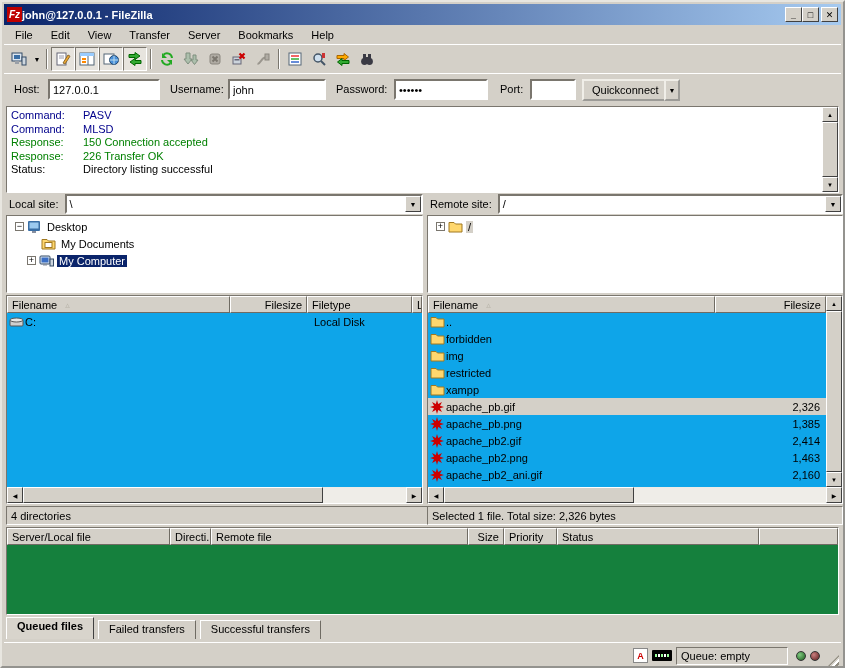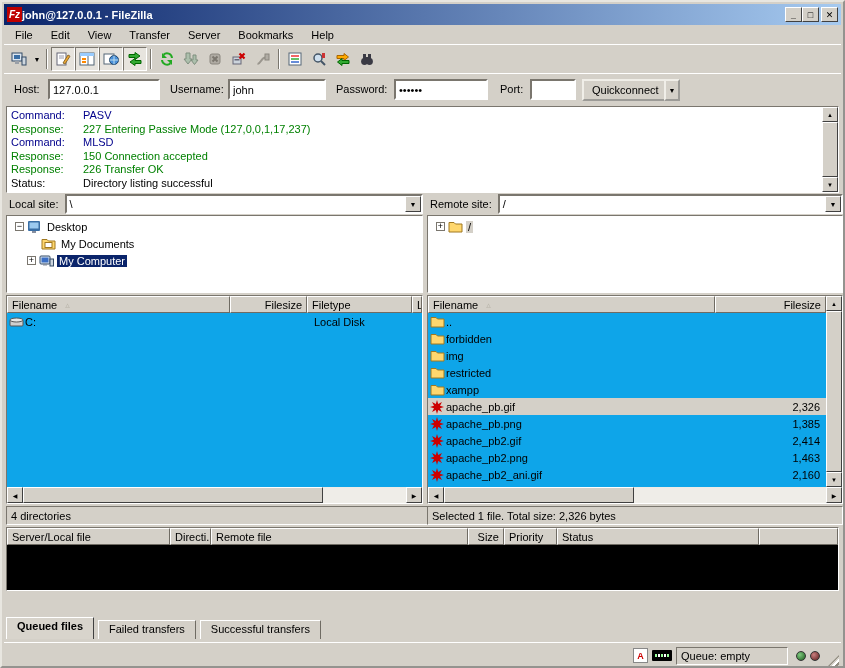--- a/index.html
+++ b/index.html
@@ -78,21 +78,21 @@
   .listbody{position:absolute;left:0;top:17px;right:0;bottom:16px;overflow:hidden;}
   .frow{height:17px;display:flex;align-items:center;white-space:nowrap;}
   .frow.selected{background:#d4d0c8;}
   .c-ico{width:18px;display:flex;justify-content:center;flex:0 0 auto;}
   .c-name{flex:0 0 auto;}
   .c-size{text-align:right;padding-right:6px;flex:0 0 auto;}
   
   .statuspanel{height:19px;border:1px solid;border-color:#7a766e #fff #fff #7a766e;
     display:flex;align-items:center;padding-left:4px;background:#d4d0c8;white-space:nowrap;}
   
-  #queuepanel{left:4px;right:4px;top:525px;height:64px;background:#000000;border:1px solid;
+  #queuepanel{left:4px;right:4px;top:525px;height:88px;background:#15803d;border:1px solid;
     border-color:#7a766e #fff #fff #7a766e;}
   #queueheader{display:flex;height:17px;}
   
   #tabsrow{left:4px;top:613px;right:4px;height:24px;display:flex;align-items:flex-end;gap:4px;}
   .tab{height:19px;background:#d4d0c8;border:1px solid;border-color:#fff #6f6b63 #6f6b63 #fff;
     border-bottom:none;padding:2px 10px 0 10px;white-space:nowrap;}
   .tab.active{height:22px;font-weight:bold;border-color:#fff #404040 transparent #fff;background:#d8d4cc;}
   
   #bottombar{left:2px;right:2px;top:640px;height:26px;border-top:1px solid #fff;
     display:flex;align-items:center;justify-content:flex-end;gap:4px;padding:0 2px;}
@@ -251,21 +251,20 @@
     <input class="field" style="left: 390px; width: 94px;" value="••••••">
     <label style="left:496px">Port:</label>
     <input class="field" style="left: 526px; width: 46px;" value="">
     <button class="qbtn" style="left:578px">Quickconnect</button>
     <button class="qdd" style="left:660px">▼</button>
   </div>
 
   <div id="logpanel" class="abs">
     <div id="logbody">
       <div class="logline command"><span class="loglabel">Command:</span><span>PASV</span></div>
-      <div class="logline response"><span class="loglabel">Response:</span><span>227 Entering Passive Mode (127,0,0,1,17,237)</span></div>
       <div class="logline command"><span class="loglabel">Command:</span><span>MLSD</span></div>
       <div class="logline response"><span class="loglabel">Response:</span><span>150 Connection accepted</span></div>
       <div class="logline response"><span class="loglabel">Response:</span><span>226 Transfer OK</span></div>
       <div class="logline status"><span class="loglabel">Status:</span><span>Directory listing successful</span></div>
     </div>
     <div class="vscroll">
       <span class="sbtn">▲</span>
       <span class="vthumb"></span>
       <span class="sbtn">▼</span>
     </div>

